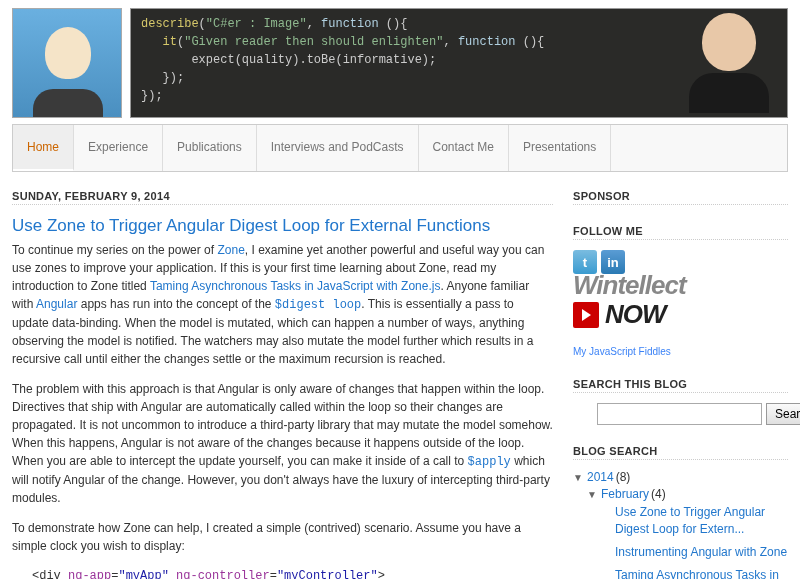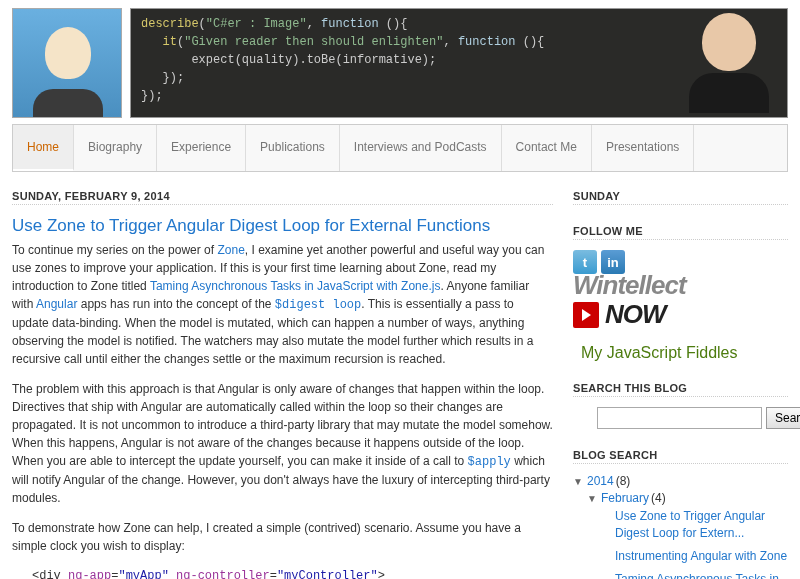--- a/index.html
+++ b/index.html
@@ -209,21 +209,21 @@
     border-top: 6px solid transparent;
     border-bottom: 6px solid transparent;
   }
   .now-text {
     font-size: 26px;
     font-weight: bold;
     font-style: italic;
     color: #222;
     letter-spacing: -1px;
   }
-  .side-link { color: #4d7c0f; font-size: 16px; text-decoration: none; margin-left: 8px; }
+  .side-link { color: #3b82f6; font-size: 10px; text-decoration: none; }
   .search-row { display: flex; gap: 4px; margin-left: 24px; }
   .search-row input[type="text"] {
     flex: 1;
     border: 1px solid #aaa;
     padding: 3px 4px;
     font-size: 12px;
   }
   .search-row button {
     border: 1px solid #999;
     background: linear-gradient(#fafafa,#e0e0e0);
@@ -260,21 +260,20 @@
       <div class="line">});</div>
       <div class="face-photo">
         <div class="face-head"></div>
         <div class="face-shirt"></div>
       </div>
     </div>
   </div>
 
   <div class="tabs">
     <div class="tab active">Home</div>
-    <div class="tab">Biography</div>
     <div class="tab">Experience</div>
     <div class="tab">Publications</div>
     <div class="tab">Interviews and PodCasts</div>
     <div class="tab">Contact Me</div>
     <div class="tab">Presentations</div>
   </div>
 
   <div class="content-row">
     <div class="main">
       <div class="post-date">SUNDAY, FEBRUARY 9, 2014</div>
@@ -291,21 +290,21 @@
         <p>To demonstrate how Zone can help, I created a simple (contrived) scenario. Assume you have a simple clock you wish to display:</p>
         <div class="code-snippet"><span>&lt;div </span><span class="attr">ng-app</span><span>=</span><span class="val">"myApp"</span><span> </span><span class="attr">ng-controller</span><span>=</span><span class="val">"myController"</span><span>&gt;</span>
 
 </div>
 
       </div>
     </div>
 
     <div class="sidebar">
       <div class="widget">
-        <div class="widget-title">SUNDAY</div>
+        <div class="widget-title">SPONSOR</div>
       </div>
       <div class="widget">
         <div class="widget-title">FOLLOW ME</div>
         <div class="social-icons">
           <div class="social-icon tw">t</div>
           <div class="social-icon li">in</div>
         </div>
         <div class="wintellect-logo">
           <div class="top">Wintellect</div>
           <div class="bottom">

